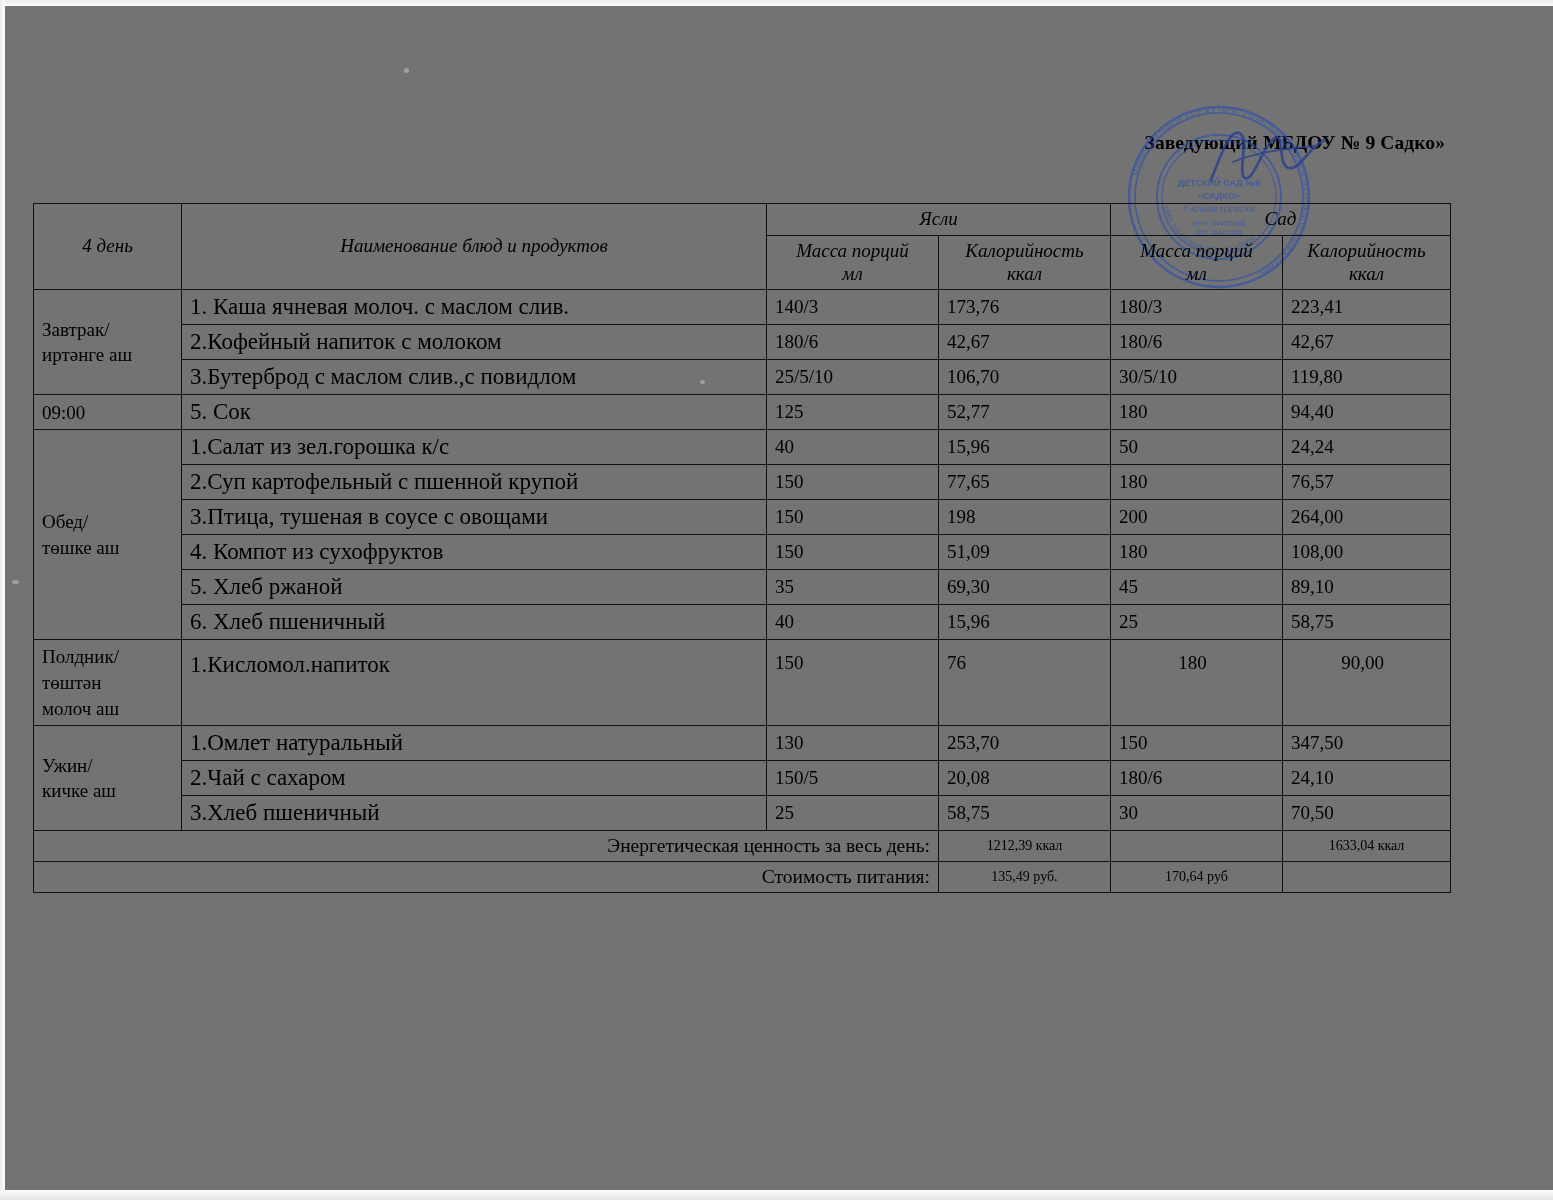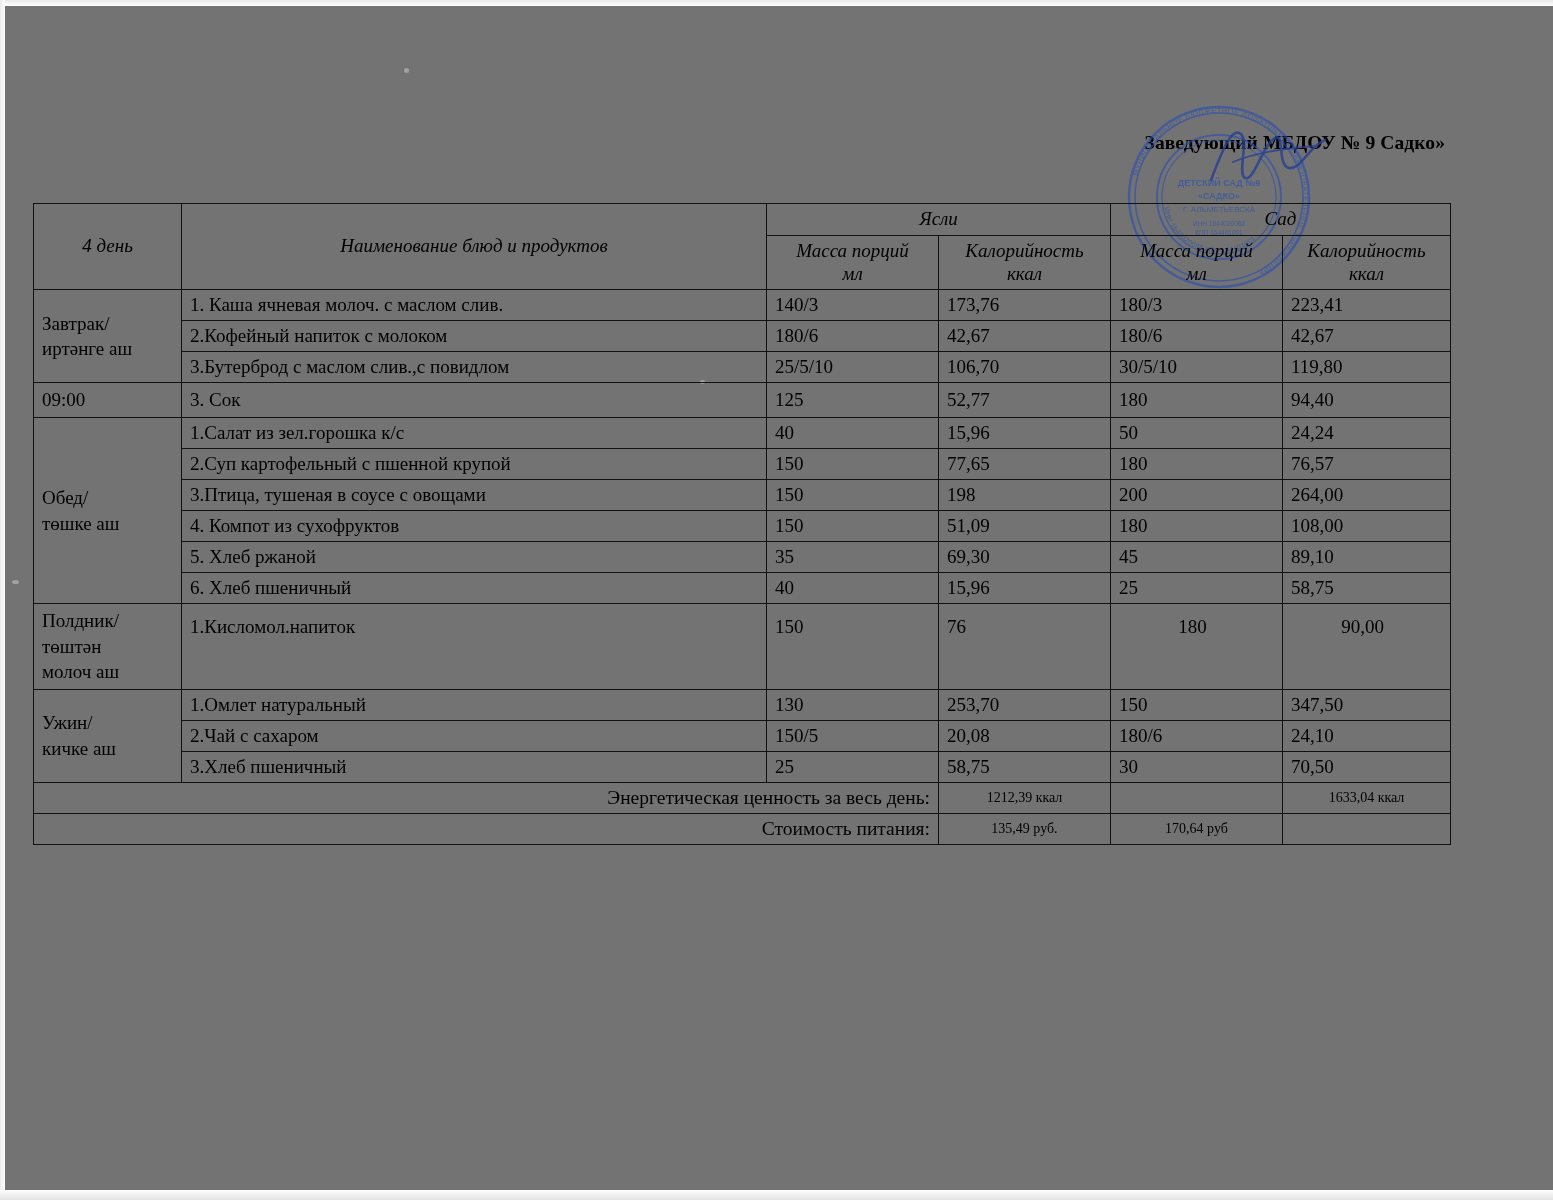--- a/index.html
+++ b/index.html
@@ -98,21 +98,21 @@
     font-style: italic;
   }
   .meal-label {
     text-align: left;
     font-weight: bold;
     font-size: 19px;
     line-height: 1.35;
   }
   .dish {
     text-align: left;
-    font-size: 19px;
+    font-size: 23px;
     padding-left: 10px;
   }
   .num {
     text-align: left;
     font-size: 19px;
     padding-left: 10px;
     margin-left: 44px;
   }
   .num.centered {
     text-align: center;
@@ -249,21 +249,21 @@
       <tr>
         <td class="dish">3.Бутерброд с маслом слив.,с повидлом</td>
         <td class="num">25/5/10</td>
         <td class="num">106,70</td>
         <td class="num">30/5/10</td>
         <td class="num thick-right">119,80</td>
       </tr>
 
       <tr class="row-time">
         <td class="meal-label thick-top thick-left">09:00</td>
-        <td class="dish thick-top">3. Сок</td>
+        <td class="dish thick-top">5. Сок</td>
         <td class="num thick-top">125</td>
         <td class="num thick-top">52,77</td>
         <td class="num thick-top">180</td>
         <td class="num thick-top thick-right">94,40</td>
       </tr>
 
       <tr>
         <td class="meal-label thick-top thick-left" rowspan="6">
           <span>Обед/</span><br>
           <span>төшке аш</span>

